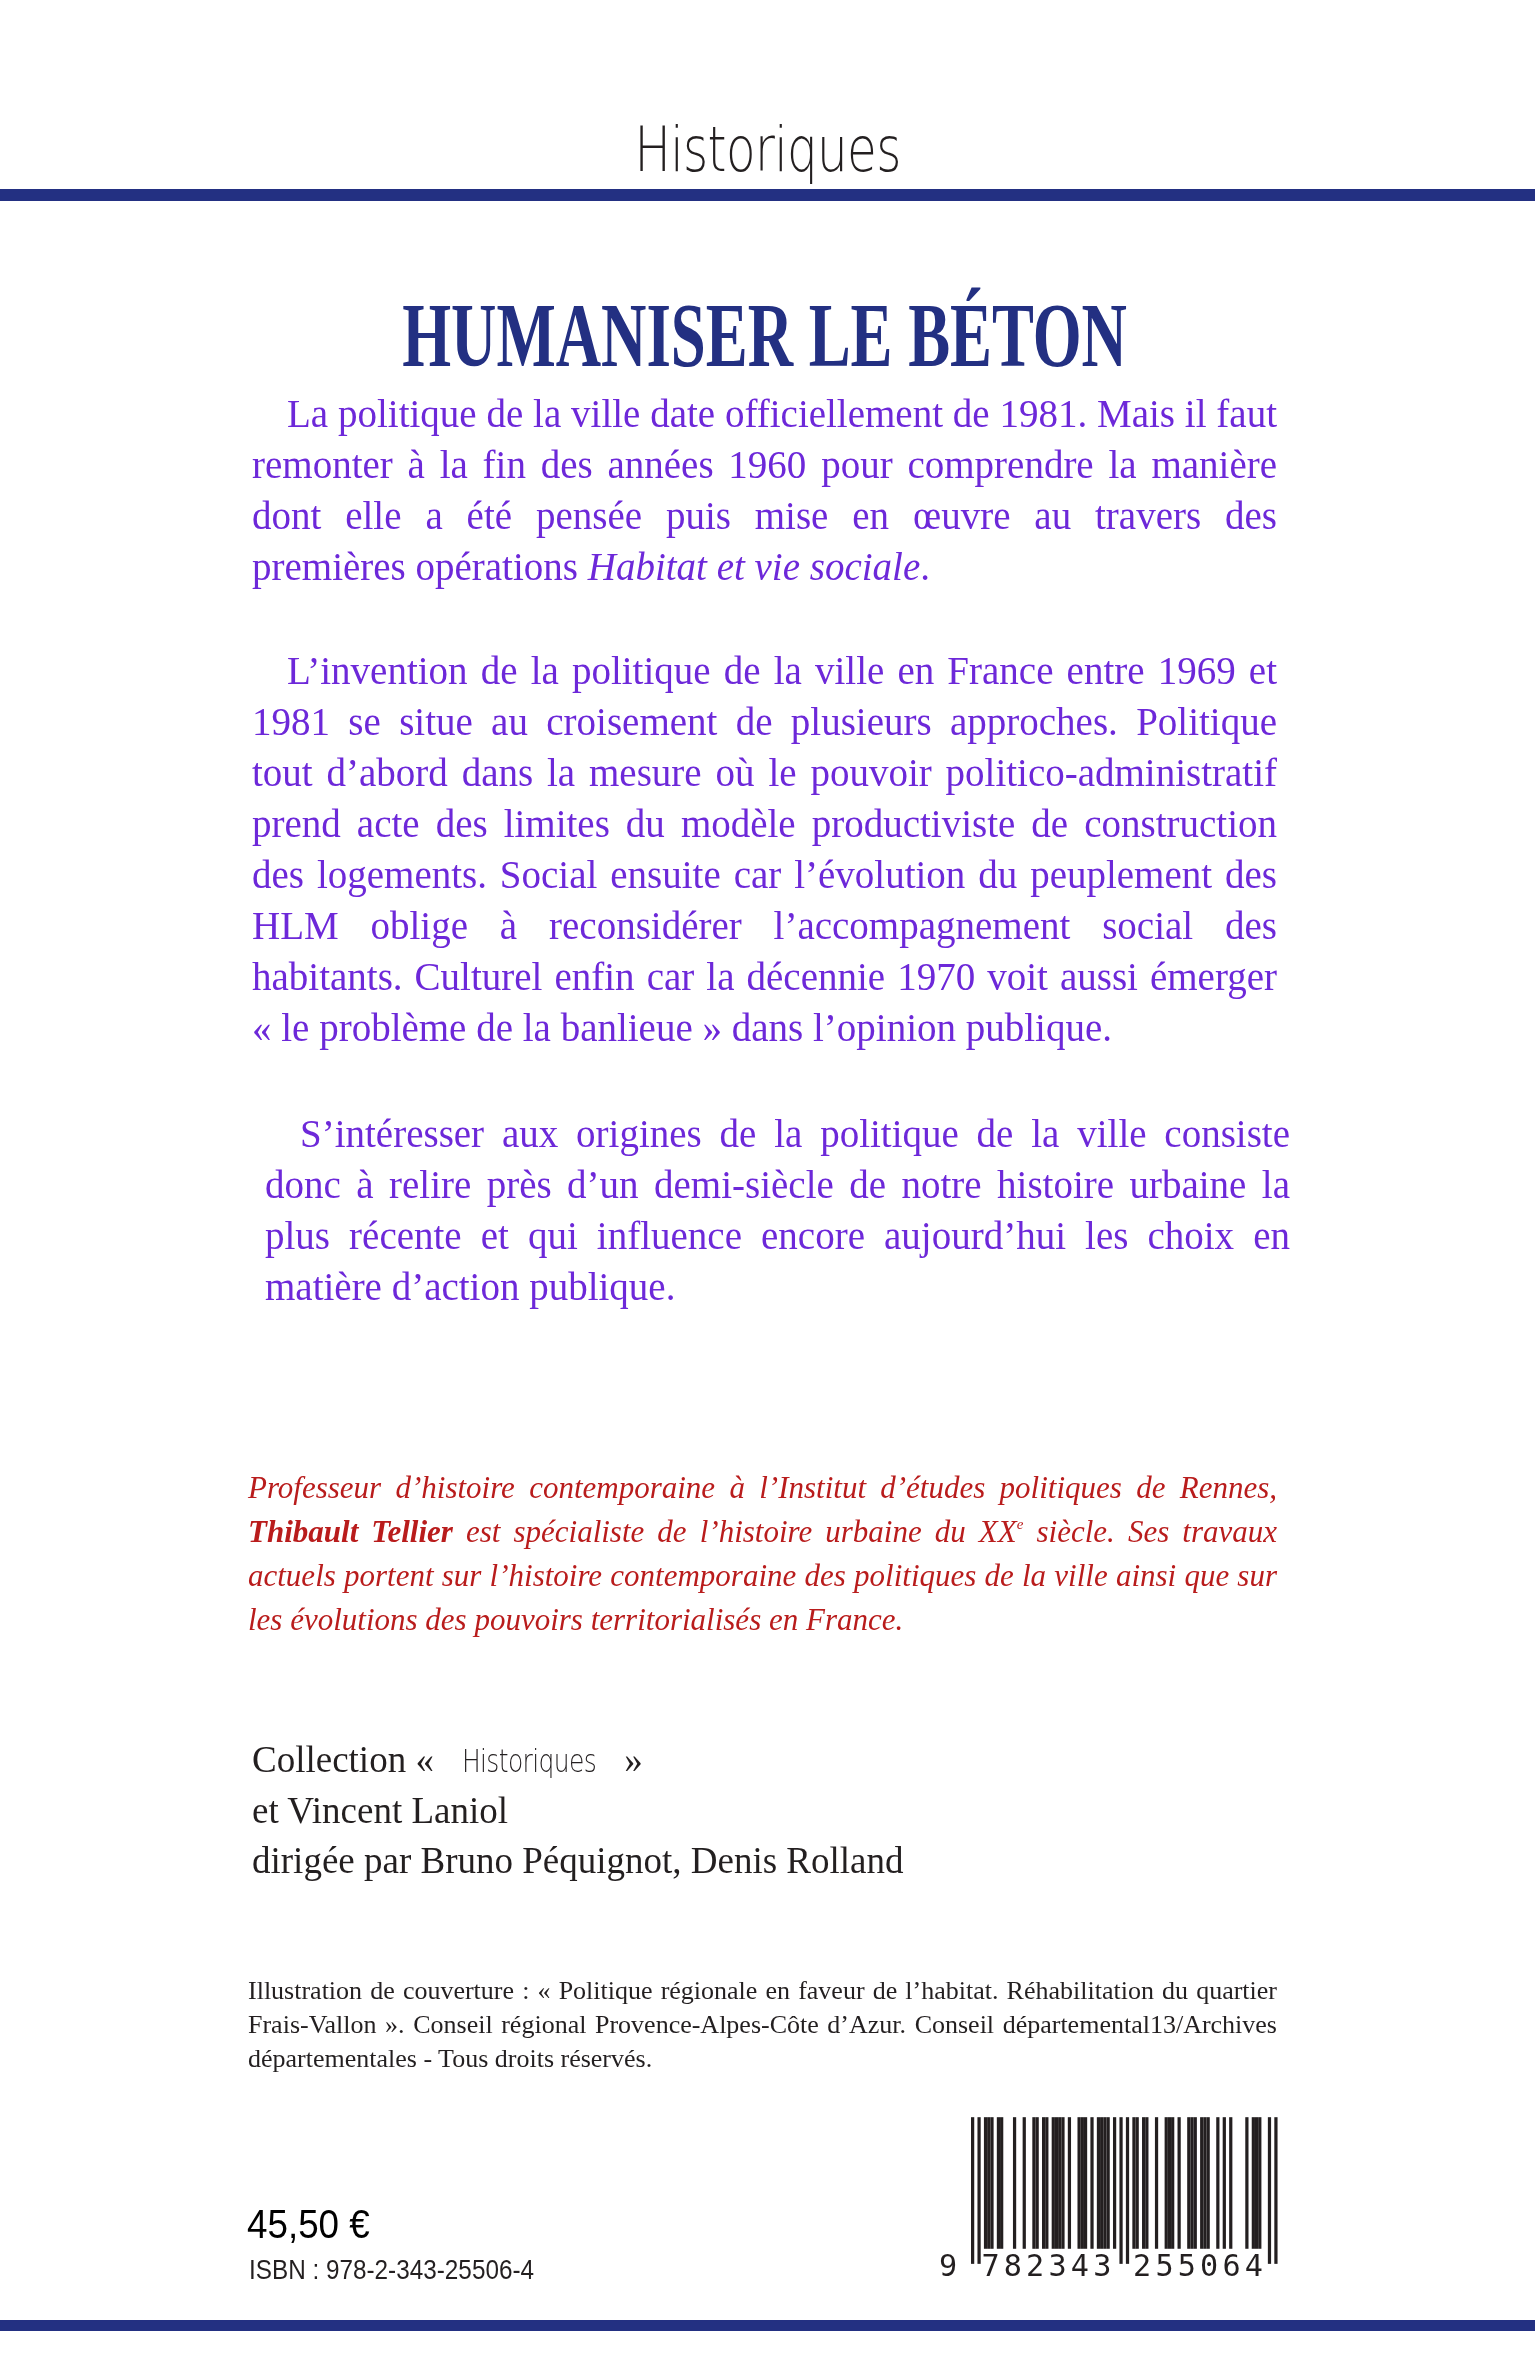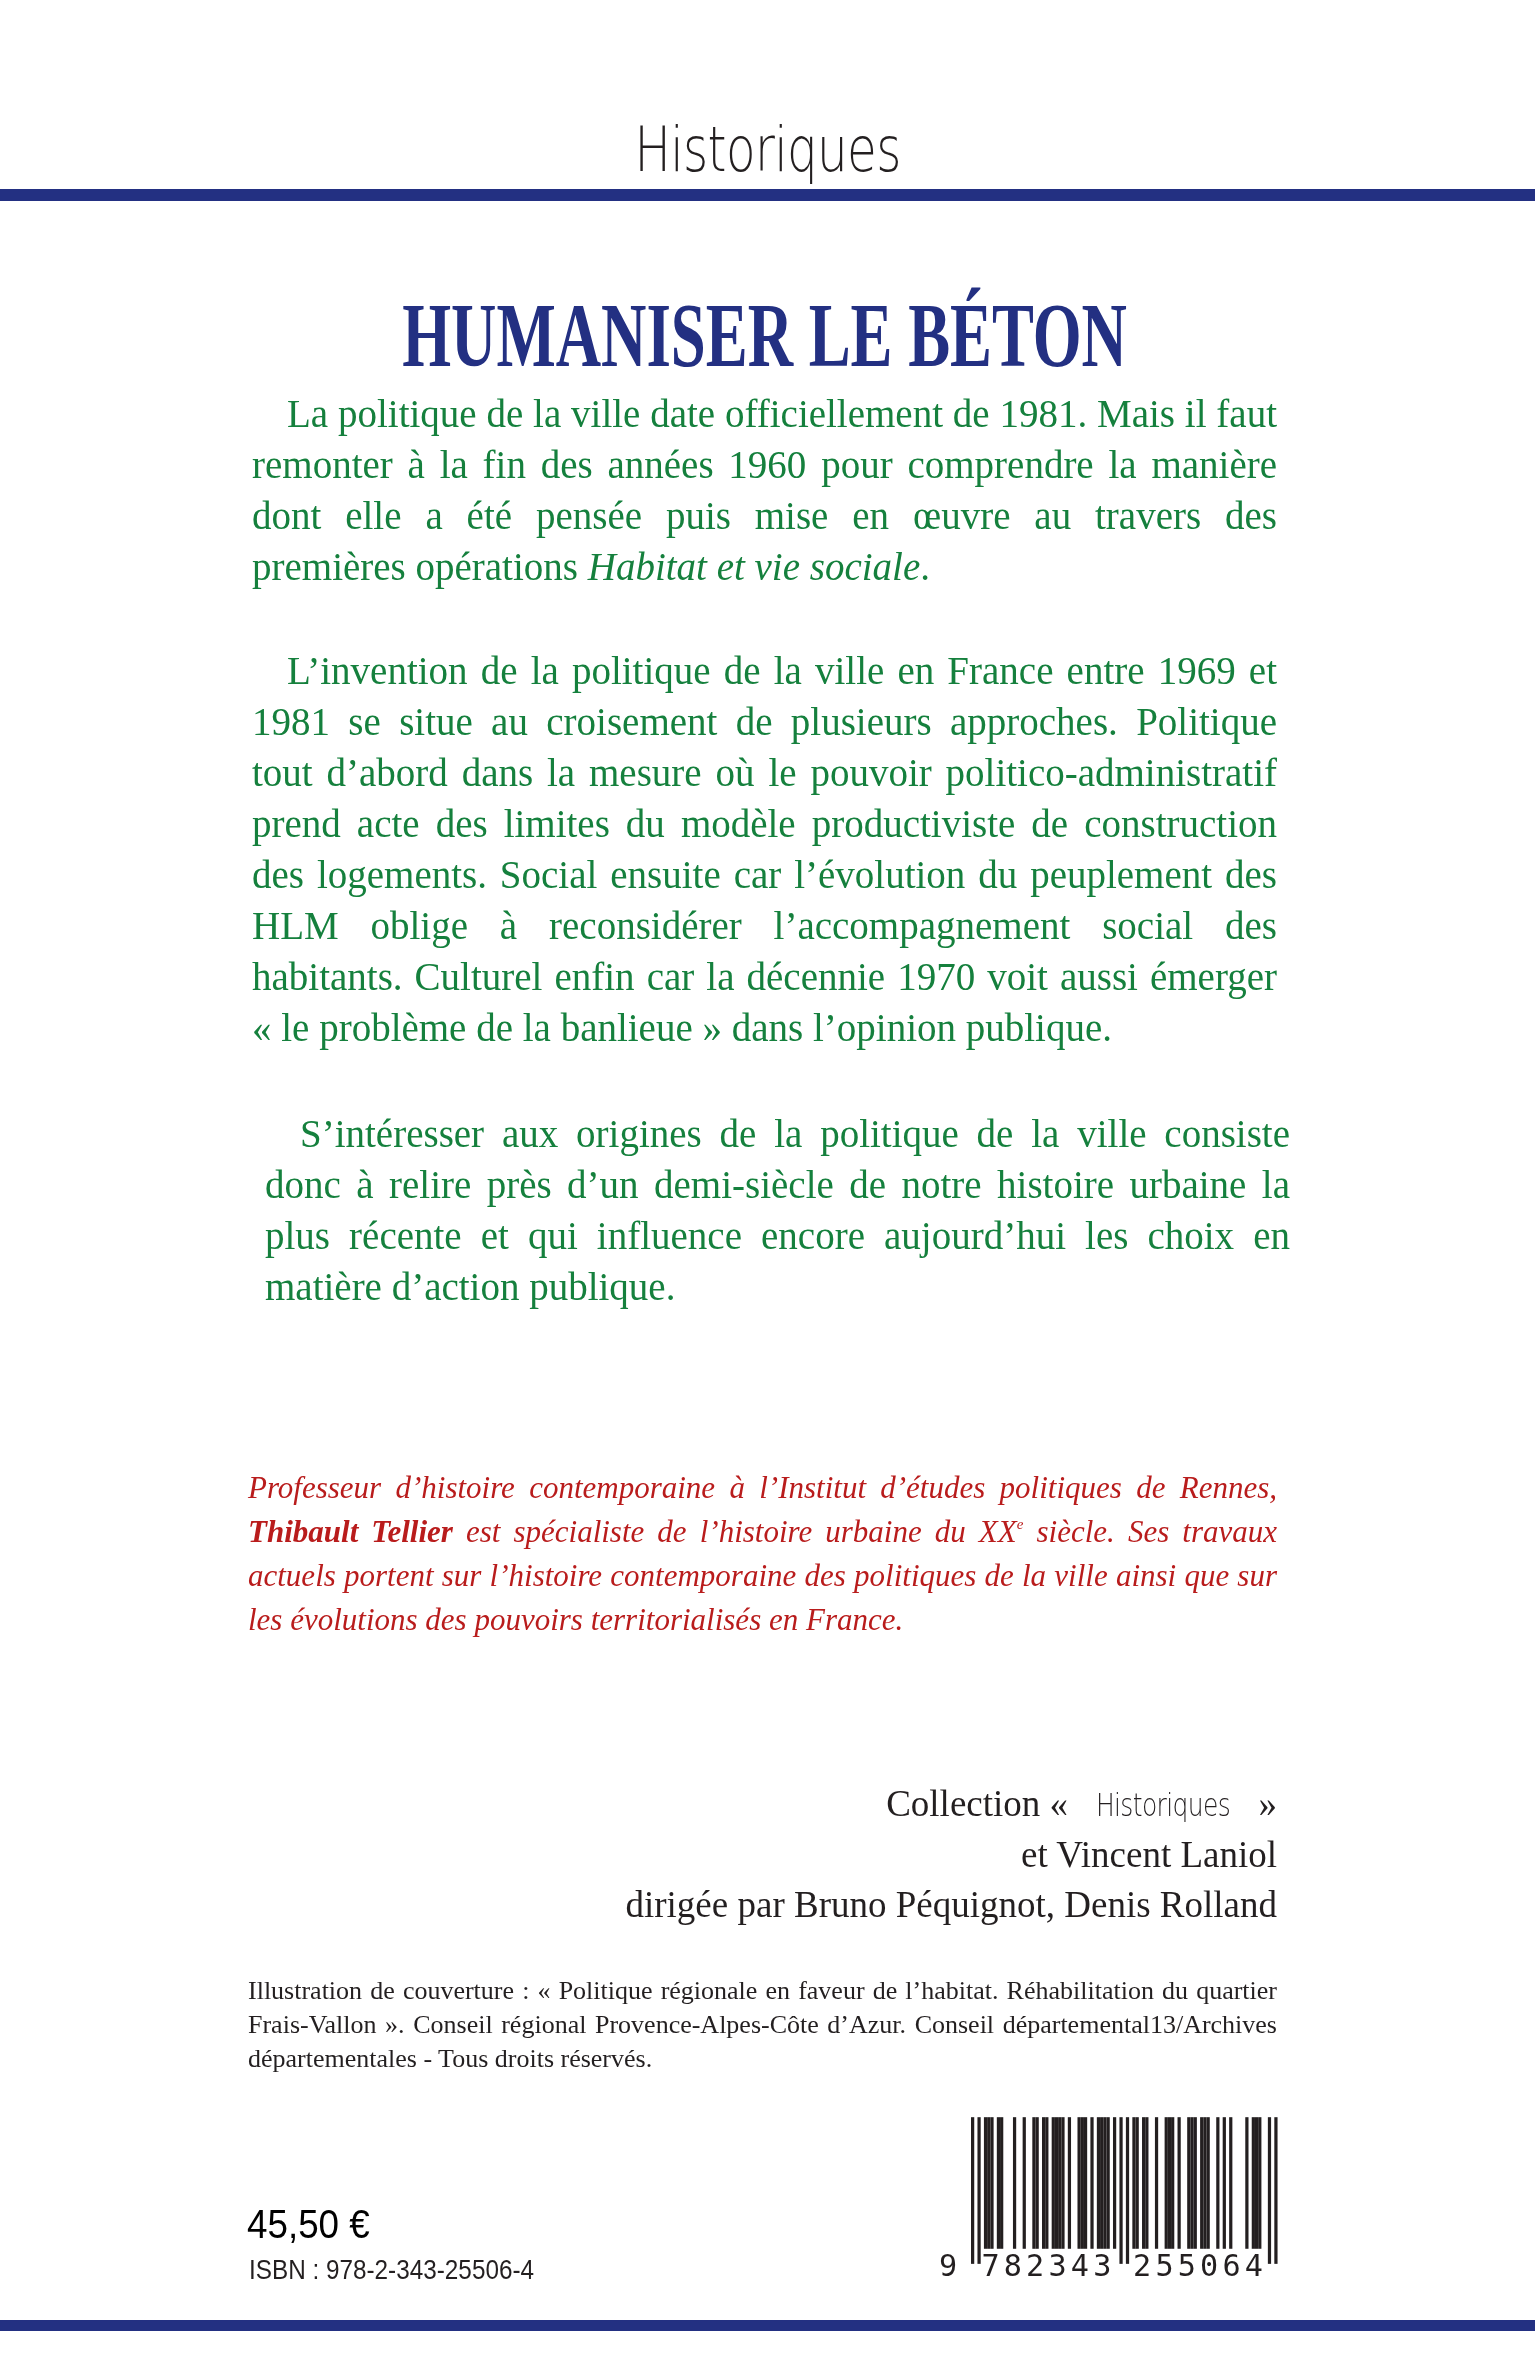--- a/index.html
+++ b/index.html
@@ -23,38 +23,38 @@
   .title {
     left: 0; width: 1535px; top: 285px; text-align: center;
     font-family: "Liberation Serif", serif; font-weight: bold;
     font-size: 91px; line-height: 101px; color: #233082;
     transform: scaleX(0.69); transform-origin: 758px 0;
   }
 
   .body-text {
     left: 252px; width: 1025px;
     font-family: "Liberation Serif", serif; font-size: 39px; line-height: 51px;
-    text-align: justify; color: #15803d;
+    text-align: justify; color: #6d28d9;
   }
   .body-text p { margin: 0; text-indent: 35px; }
   .p1 { top: 388px; }
   .p2 { top: 645px; }
   .p3 { top: 1108px; margin-left: 13px; }
 
   .bio {
     left: 248px; width: 1029px; top: 1466px;
     font-family: "Liberation Serif", serif; font-style: italic;
     font-size: 31px; line-height: 44px; text-align: justify; color: #b91c1c;
   }
   .bio b { font-style: italic; font-weight: bold; }
   .bio sup { font-size: 15px; vertical-align: 13.4px; line-height: 0; }
 
   .collection {
-    left: 252px; width: 1025px; top: 1735px; text-align: right;
-    font-family: "Liberation Serif", serif; font-size: 37px; line-height: 50px; color: #231f20; margin-top: 44px;
+    left: 252px; width: 1025px; top: 1735px; text-align: left;
+    font-family: "Liberation Serif", serif; font-size: 37px; line-height: 50px; color: #231f20;
   }
   .collection .logo-inline {
     font-family: "DejaVu Sans", sans-serif; font-weight: 200; font-size: 32px;
     display: inline-block; transform: scaleX(0.78); letter-spacing: -0.8px;
   }
 
   .credit {
     left: 248px; width: 1029px; top: 1974px;
     font-family: "Liberation Serif", serif; font-size: 26px; line-height: 34px;
     text-align: justify; color: #231f20;

